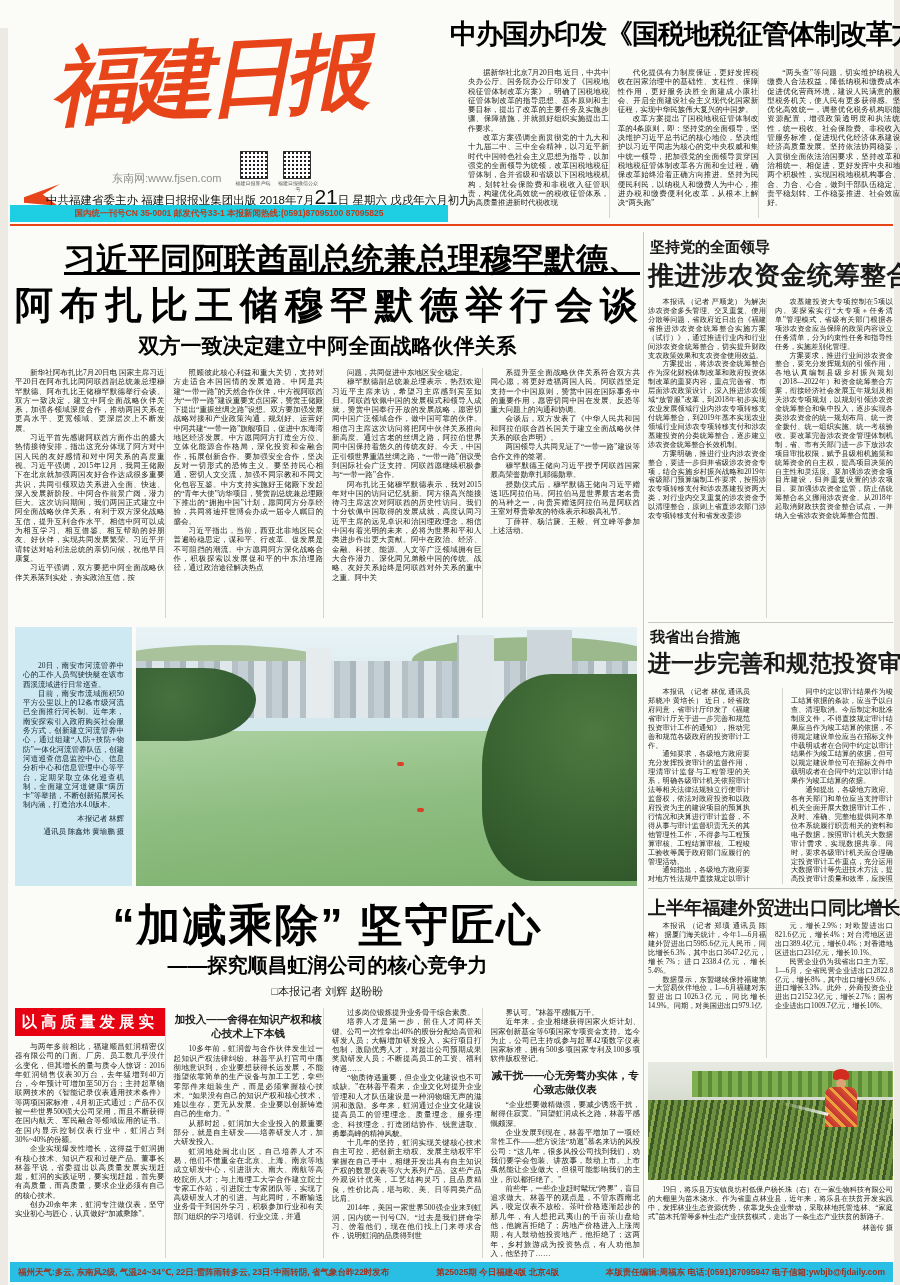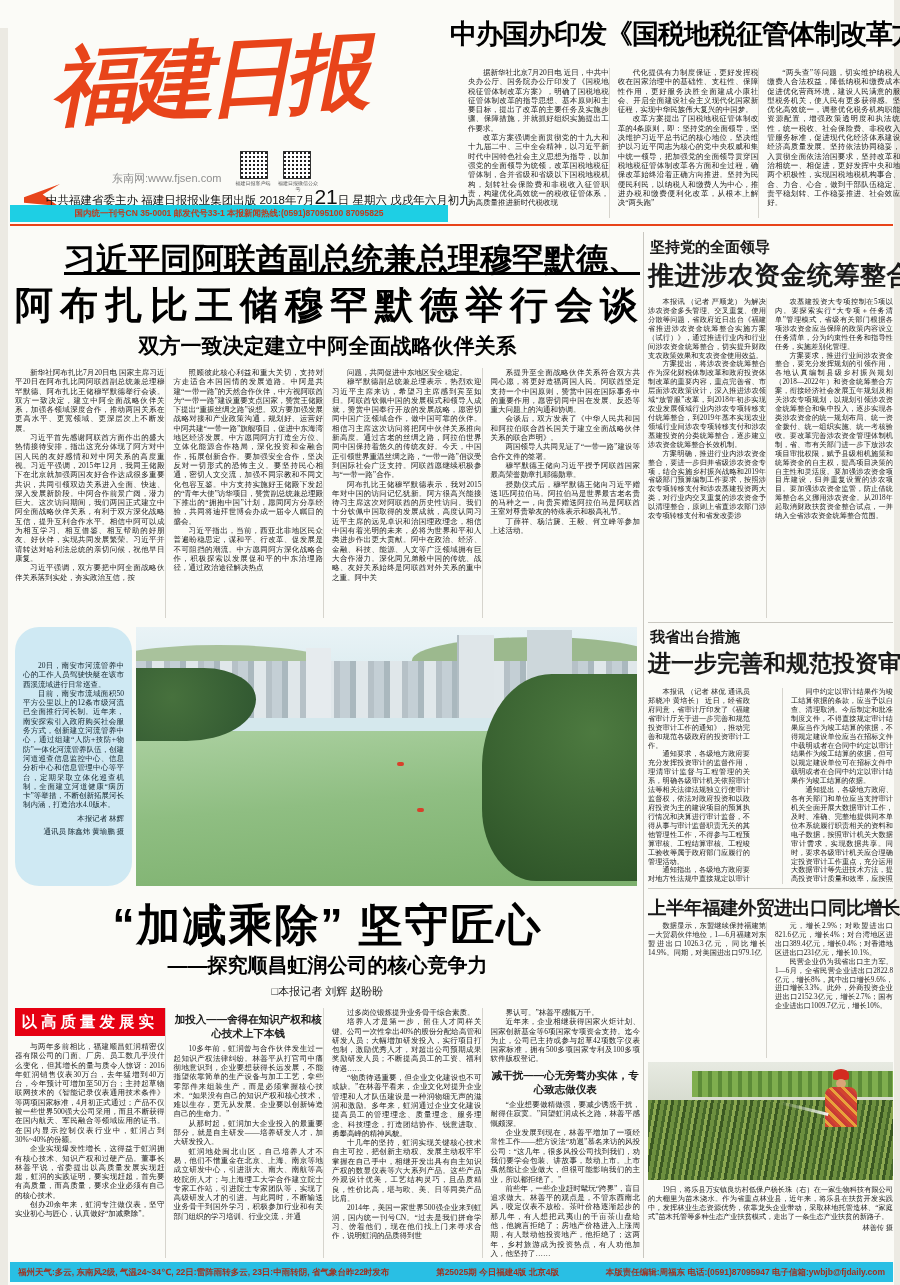--- a/index.html
+++ b/index.html
@@ -25,21 +25,21 @@
   .hl{font-weight:bold;color:#000;}
   
   .top-hl{left:450px;top:16px;width:443px;font-size:27px;text-align:center;letter-spacing:-1px;white-space:nowrap;}
   .top-cols{left:468px;top:68px;width:440px;height:150px;}
   
   .lead-h1{left:15px;top:238px;width:625px;text-align:right;font-size:32px;white-space:nowrap;text-decoration:underline;}
   .lead-h2{left:15px;top:280px;width:625px;text-align:center;font-size:38px;letter-spacing:7px;white-space:nowrap;}
   .lead-sub{left:15px;top:332px;width:625px;text-align:center;font-size:21px;}
   .lead-cols{left:15px;top:368px;width:625px;height:250px;}
   
-  .capbox{left:15px;top:627px;width:117px;height:259px;background:#cfe9f3;box-sizing:border-box;padding:34px 8px 8px 8px;font-size:7.5px;color:#10222b;border-radius:24px;}
+  .capbox{left:15px;top:627px;width:117px;height:259px;background:#cfe9f3;box-sizing:border-box;padding:34px 8px 8px 8px;font-size:7.5px;color:#10222b;}
   .capbox .credit{text-align:right;text-indent:0;margin-top:4px;}
   .photo1{left:136px;top:627px;width:501px;height:259px;overflow:hidden;background:linear-gradient(#e9f3f6,#d5e8ed 30%);}
   .p1-mtn1{left:55%;top:4%;width:50%;height:18%;background:#9cb98e;border-radius:100% 100% 0 0;}
   .p1-mtn2{left:-6%;top:7%;width:45%;height:14%;background:#a9c29c;border-radius:100% 100% 0 0;}
   .p1-bld{left:0;top:13%;width:100%;height:22%;background:repeating-linear-gradient(90deg,#c4cfd5 0 10px,#aab8be 10px 16px,#e0e7ea 16px 28px,#b6c1c7 28px 34px);}
   .p1-tw1{left:64%;top:3%;width:7%;height:32%;background:#dfe6e9;border-left:2px solid #b3bfc5;}
   .p1-tw2{left:78%;top:1%;width:9%;height:34%;background:#cdd7db;}
   .p1-tw3{left:34%;top:8%;width:5%;height:27%;background:#e6ebee;}
   .p1-water{left:0;bottom:0;width:100%;height:60%;background:linear-gradient(175deg,#abd0a0 0%,#8fbe82 45%,#7cb06d 100%);}
   .p1-trl{left:0;top:16%;width:24%;height:28%;background:radial-gradient(circle at 30% 40%,#47713d,#2f5630);border-radius:0 45% 60% 0;}
@@ -220,20 +220,21 @@
   <div class="ncol sbcol">
     <p>同中约定以审计结果作为竣工结算依据的条款，应当予以自查、清理取消。今后制定和批准制度文件，不得直接规定审计结果应当作为竣工结算的依据，不得规定建设单位应当在招标文件中载明或者在合同中约定以审计结果作为竣工结算的依据，但可以规定建设单位可在招标文件中载明或者在合同中约定以审计结果作为竣工结算的依据。</p>
     <p>通知提出，各级地方政府、各有关部门和单位应当支持审计机关全面开展大数据审计工作，及时、准确、完整地提供同本单位本系统履行职责相关的资料和电子数据，按照审计机关大数据审计需求，实现数据共享。同时，要求各级审计机关应合理确定投资审计工作重点，充分运用大数据审计等先进技术方法，提高投资审计质量和效率，应按照国家相关规定，依法使用数据，确保数据的安全。</p>
   </div>
 </div>
 <div class="abs hline" style="left:648px;top:888px;width:245px;"></div>
 
 <div class="abs sb-hl-c" style="left:648px;top:895px;width:245px;">上半年福建外贸进出口同比增长6.3%</div>
 <div class="abs colflex" style="left:648px;top:922px;width:245px;height:136px;">
   <div class="ncol sbcol">
+    <p>本报讯 （记者 郑璜 通讯员 陈榕） 据厦门海关统计，今年1—6月福建外贸进出口5985.6亿元人民币，同比增长6.3%，其中出口3647.2亿元，增长7%；进口2338.4亿元，增长5.4%。</p>
     <p>数据显示，东盟继续保持福建第一大贸易伙伴地位，1—6月福建对东盟进出口1026.3亿元，同比增长14.9%。同期，对美国进出口979.1亿</p>
   </div>
   <div class="ncol sbcol">
     <p>元，增长2.9%；对欧盟进出口821.6亿元，增长4%；对台湾地区进出口389.4亿元，增长0.4%；对香港地区进出口231亿元，增长10.1%。</p>
     <p>民营企业仍为我省出口主力军。1—6月，全省民营企业进出口2822.8亿元，增长8%，其中出口增长9.6%，进口增长3.3%。此外，外商投资企业进出口2152.3亿元，增长2.7%；国有企业进出口1009.7亿元，增长10%。</p>
   </div>
 </div>
 <div class="abs photo2">
   <div class="abs p2-bench"></div>
   <div class="abs p2-field"></div>

